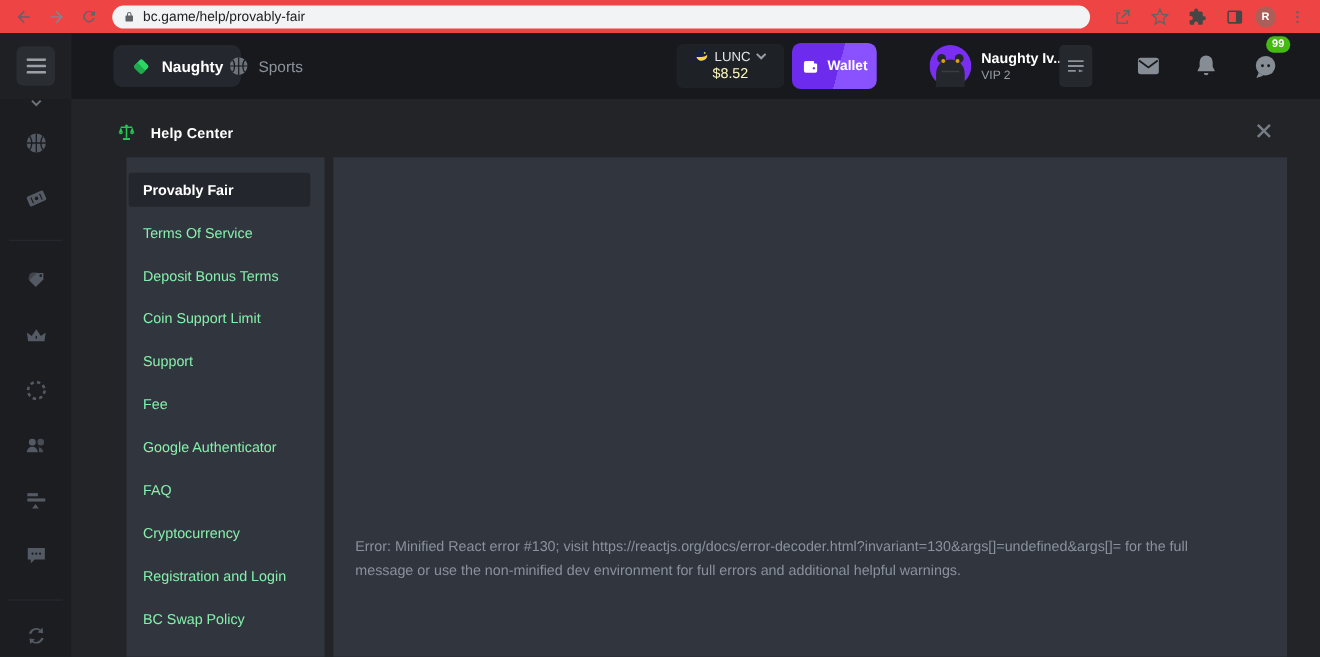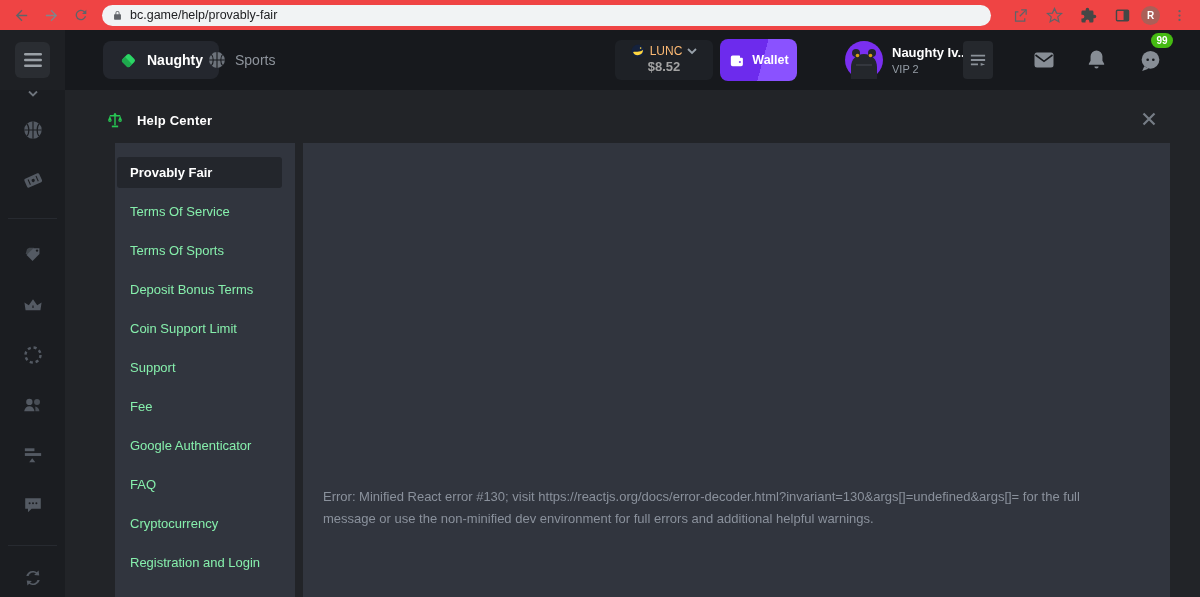--- a/index.html
+++ b/index.html
@@ -26,22 +26,22 @@
   .casino-btn { position:absolute; left:103px; top:11px; height:38px; padding:0 16px; background:#24272e;
                 border-radius:8px; display:flex; align-items:center; gap:9px; cursor:pointer; }
   .casino-label { color:#ffffff; font-size:14px; font-weight:bold; }
   .sports-btn { position:absolute; left:207px; top:11px; height:38px; display:flex; align-items:center;
                 gap:8px; cursor:pointer; }
   .sports-label { color:#8e949c; font-size:14px; }
 
   .currency-box { position:absolute; left:615px; top:10px; width:98px; height:40px; background:#1e2126;
                   border-radius:6px; padding-top:4px; cursor:pointer; }
   .currency-row { display:flex; align-items:center; justify-content:center; gap:5px; }
-  .currency-code { color:#fdba74; font-size:12px; }
-  .currency-amount { display:block; text-align:center; color:#a3a3a3; font-size:13px; font-weight:bold; margin-top:1px; }
+  .currency-code { color:#e5e5e5; font-size:12px; }
+  .currency-amount { display:block; text-align:center; color:#fef9c3; font-size:13px; font-weight:normal; margin-top:1px; }
 
   .wallet-btn { position:absolute; left:720px; top:9px; width:77px; height:42px; border-radius:8px;
                 background:linear-gradient(105deg,#6d2bed 55%, #8a52ff 55%); display:flex; align-items:center;
                 justify-content:center; gap:7px; cursor:pointer; }
   .wallet-label { color:#ffffff; font-size:12.5px; font-weight:bold; }
 
   .user-chip { position:absolute; left:845px; top:11px; display:flex; align-items:center; cursor:pointer; }
   .user-meta { margin-left:9px; }
   .user-name { color:#ffffff; font-size:13px; font-weight:bold; }
   .user-vip  { color:#959da6; font-size:11px; margin-top:3px; }
@@ -334,21 +334,20 @@
   </div>
   <div class="close-btn">
     <svg width="14" height="14" viewBox="0 0 14 14">
         <path d="M1.5 1.5l11 11M12.5 1.5l-11 11" stroke="currentColor" stroke-width="2.2"></path>
       </svg>
   </div>
 
   <div class="menu-panel">
     <div class="menu-item active">Provably Fair</div>
     <div class="menu-item">Terms Of Service</div>
-    <div class="menu-item">Terms Of Sports</div>
     <div class="menu-item">Deposit Bonus Terms</div>
     <div class="menu-item">Coin Support Limit</div>
     <div class="menu-item">Support</div>
     <div class="menu-item">Fee</div>
     <div class="menu-item">Google Authenticator</div>
     <div class="menu-item">FAQ</div>
     <div class="menu-item">Cryptocurrency</div>
     <div class="menu-item">Registration and Login</div>
     <div class="menu-item">BC Swap Policy</div>
   </div>

